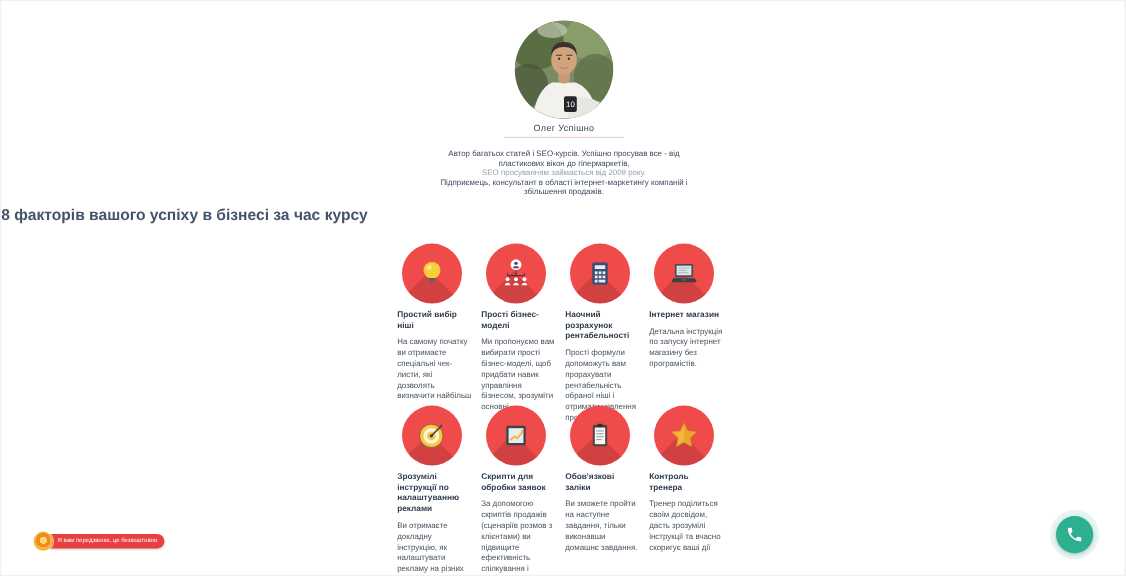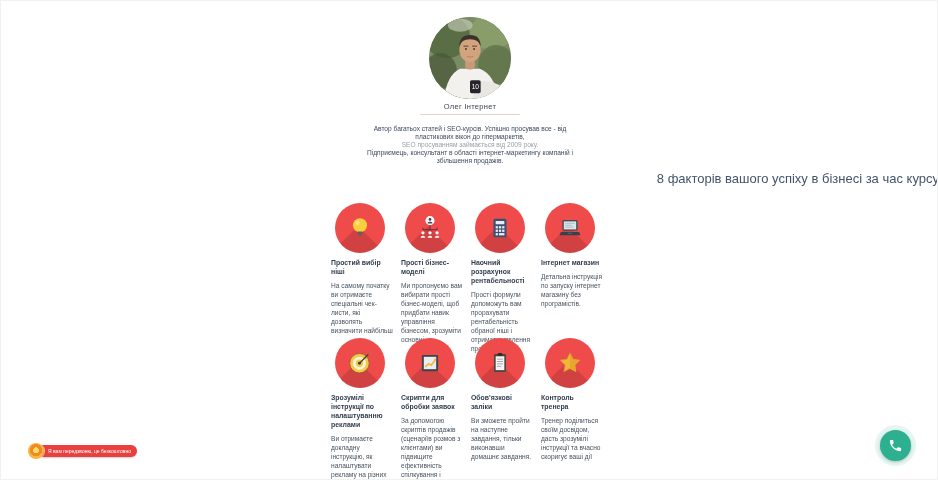--- a/index.html
+++ b/index.html
@@ -25,22 +25,22 @@
     background:#eccfcf;
   }
   .bio {
     position:absolute; left:0; top:124px; width:938px; text-align:center;
     font-size:6.6px; line-height:7.9px; color:#3c4960;
   }
   .bio .muted { color:#98a1ae; }
 
   
   .heading {
-    position:absolute; left:0; top:170px; width:938px; text-align:right;
-    font-size:13px; font-weight:400; color:#44546a;
+    position:absolute; left:0; top:170px; width:938px; text-align:left;
+    font-size:13px; font-weight:700; color:#44546a;
   }
 
   
   .feat-row { position:absolute; left:330px; display:flex; gap:8px; }
   .feat-row.r1 { top:202px; }
   .feat-row.r2 { top:337px; }
   .feat { width:62px; }
   .feat-circle {
     position:relative; width:50px; height:50px; margin:0 auto 0 4px;
     border-radius:50%; background:#ef4b4b; overflow:hidden;
@@ -104,21 +104,21 @@
         <circle cx="45" cy="39" r="1.2" fill="#4a382c"></circle>
         <circle cx="55" cy="39" r="1.2" fill="#4a382c"></circle>
         <path d="M42 35.5h6M52.5 35.5h6" stroke="#4a382c" stroke-width="1.1"></path>
         <path d="M46 48 Q50 50 54 48" stroke="#a97f5d" stroke-width="1" fill="none"></path>
         <rect x="50" y="77" width="13" height="16" rx="2" fill="#26262a"></rect>
         <text x="56.5" y="88" font-size="8" fill="#ffffff" text-anchor="middle" font-family="Liberation Sans, sans-serif">10</text>
       </g>
     </svg>
   </div>
 
-  <div class="name">Олег Інтернет</div>
+  <div class="name">Олег Успішно</div>
   <div class="name-divider"></div>
 
   <div class="bio">
     <div>Автор багатьох статей і SEO-курсів. Успішно просував все - від</div>
     <div>пластикових вікон до гіпермаркетів,</div>
     <div class="muted">SEO просуванням займається від 2009 року.</div>
     <div>Підприємець, консультант в області інтернет-маркетингу компаній і</div>
     <div>збільшення продажів.</div>
   </div>
 

